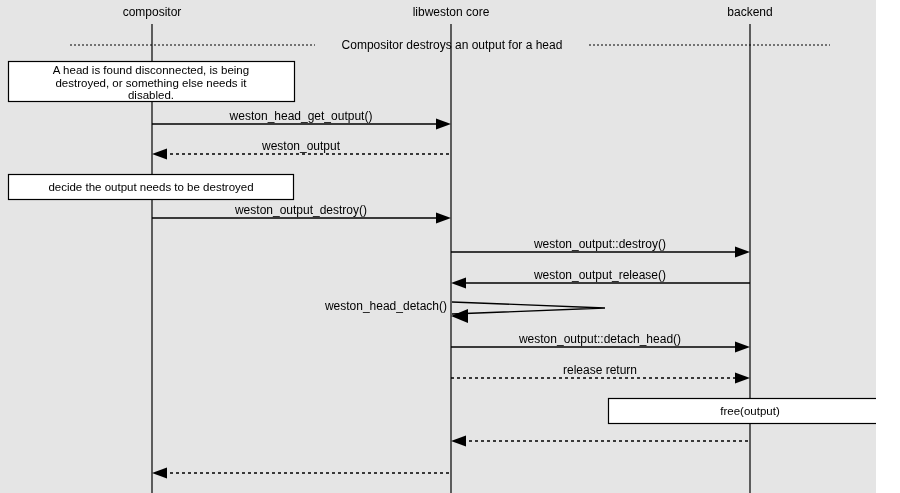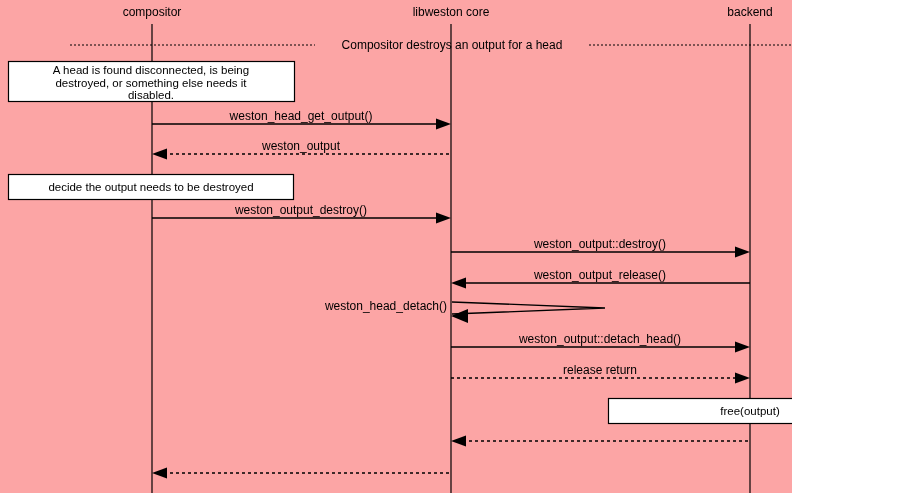--- a/index.html
+++ b/index.html
@@ -5,23 +5,23 @@
   html, body {
     margin: 0;
     padding: 0;
     background: #ffffff;
   }
   body {
     font-family: "Liberation Sans", sans-serif;
   }
   #diagram-root {
     position: relative;
-    width: 792px;
+    width: 876px;
     height: 493px;
-    background: #fca5a5;
+    background: #e5e5e5;
     overflow: hidden;
   }
   #seq-svg {
     position: absolute;
     left: 0;
     top: 0;
     width: 900px;
     height: 493px;
     display: block;
   }

